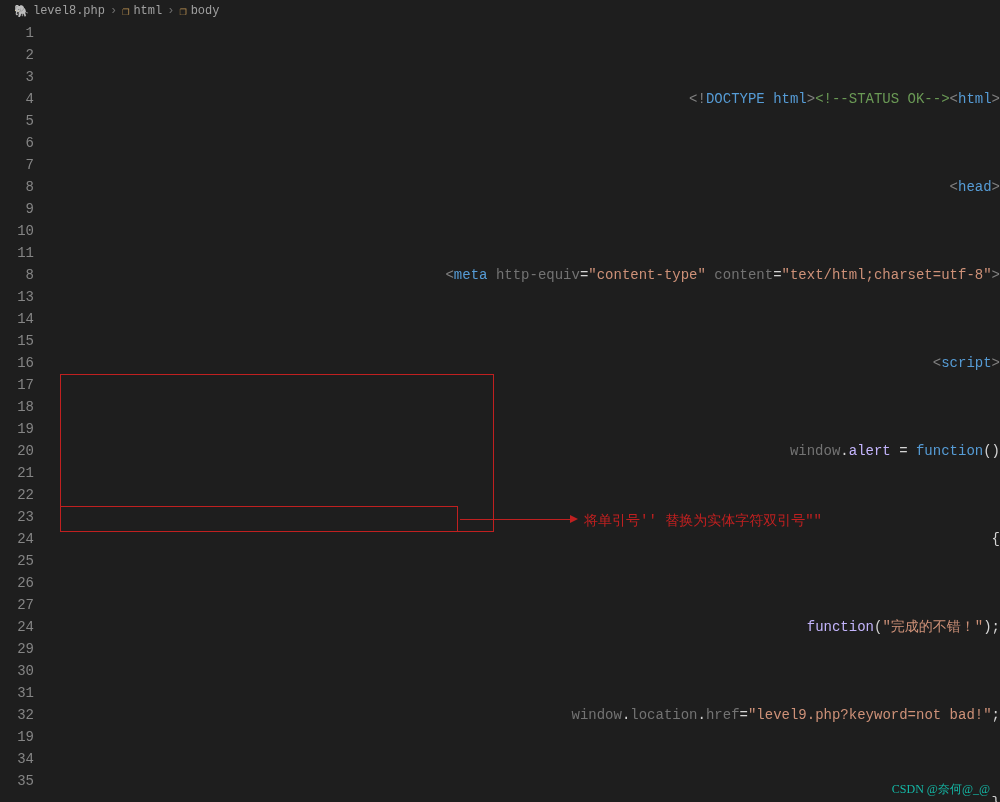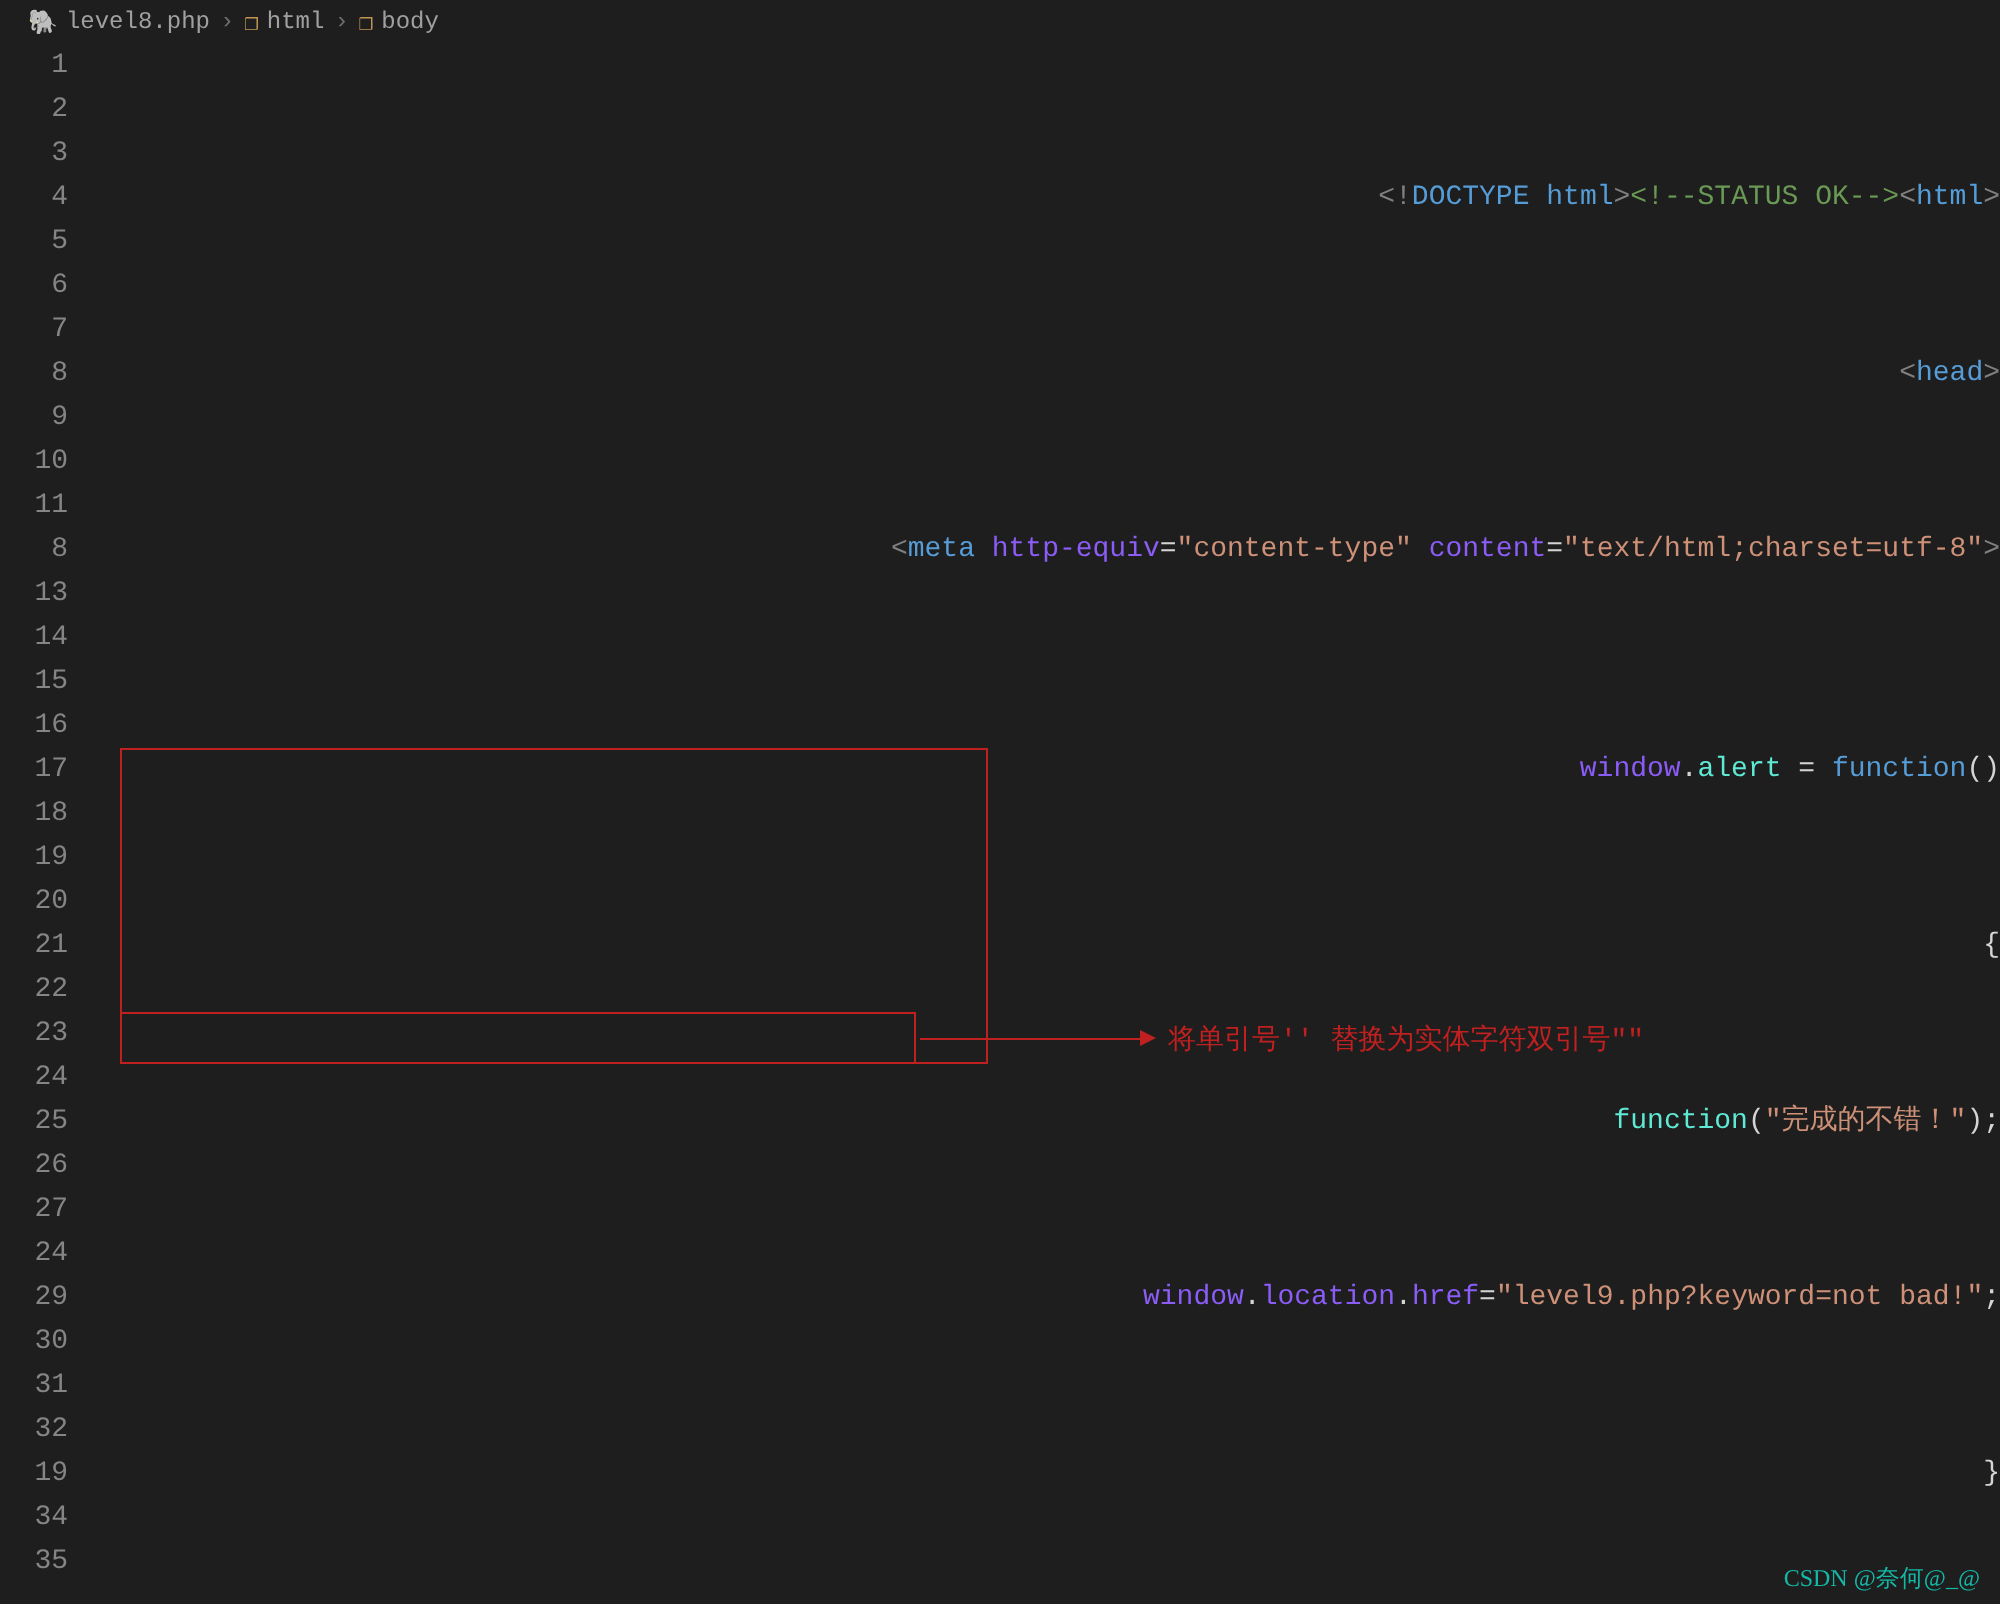--- a/index.html
+++ b/index.html
@@ -42,23 +42,23 @@
     flex: 1;
     white-space: pre;
     position: relative;
     text-align: right;
   }
   .ln { height: 22px; }
   .cl { height: 22px; white-space: pre; }
   
   .gray  { color: #808080; }
   .blue  { color: #569cd6; }
-  .lblue { color: #8b5cf6; font-family: Liberation Mono, monospace; }
+  .lblue { color: #737373; font-family: Liberation Mono, monospace; }
   .orange{ color: #ce9178; }
-  .yellow{ color: #5eead4; }
+  .yellow{ color: #c4b5fd; }
   .green { color: #6a9955; }
   .white { color: #d4d4d4; }
   
   .hl-box {
     position: absolute;
     border: 1.5px solid #c02020;
     pointer-events: none;
   }
   .arrow-line {
     position: absolute;
@@ -144,20 +144,21 @@
   </div>
 
   <div class="code">
     
     <div class="cl">  <span class="gray">&lt;!</span><span class="blue">DOCTYPE</span><span class="blue"> html</span><span class="gray">&gt;</span><span class="green">&lt;!--STATUS OK--&gt;</span><span class="gray">&lt;</span><span class="blue">html</span><span class="gray">&gt;</span></div>
     
     <div class="cl">  <span class="gray">&lt;</span><span class="blue">head</span><span class="gray">&gt;</span></div>
     
     <div class="cl">  <span class="gray">&lt;</span><span class="blue">meta</span><span> </span><span class="lblue">http-equiv</span><span class="white">=</span><span class="orange">"content-type"</span><span> </span><span class="lblue">content</span><span class="white">=</span><span class="orange">"text/html;charset=utf-8"</span><span class="gray">&gt;</span></div>
     
+    <div class="cl">  <span class="gray">&lt;</span><span class="blue">script</span><span class="gray">&gt;</span></div>
     
     <div class="cl">  <span class="lblue">window</span><span class="white">.</span><span class="yellow">alert</span><span class="white"> = </span><span class="blue">function</span><span class="white">()</span></div>
     
     <div class="cl">  <span class="white">{</span></div>
     
     <div class="cl">  <span class="yellow">function</span><span class="white">(</span><span class="orange">"完成的不错！"</span><span class="white">);</span></div>
     
     <div class="cl">  <span class="lblue"> window</span><span class="white">.</span><span class="lblue">location</span><span class="white">.</span><span class="lblue">href</span><span class="white">=</span><span class="orange">"level9.php?keyword=not bad!"</span><span class="white">;</span></div>
     
     <div class="cl">  <span class="white">}</span></div>

